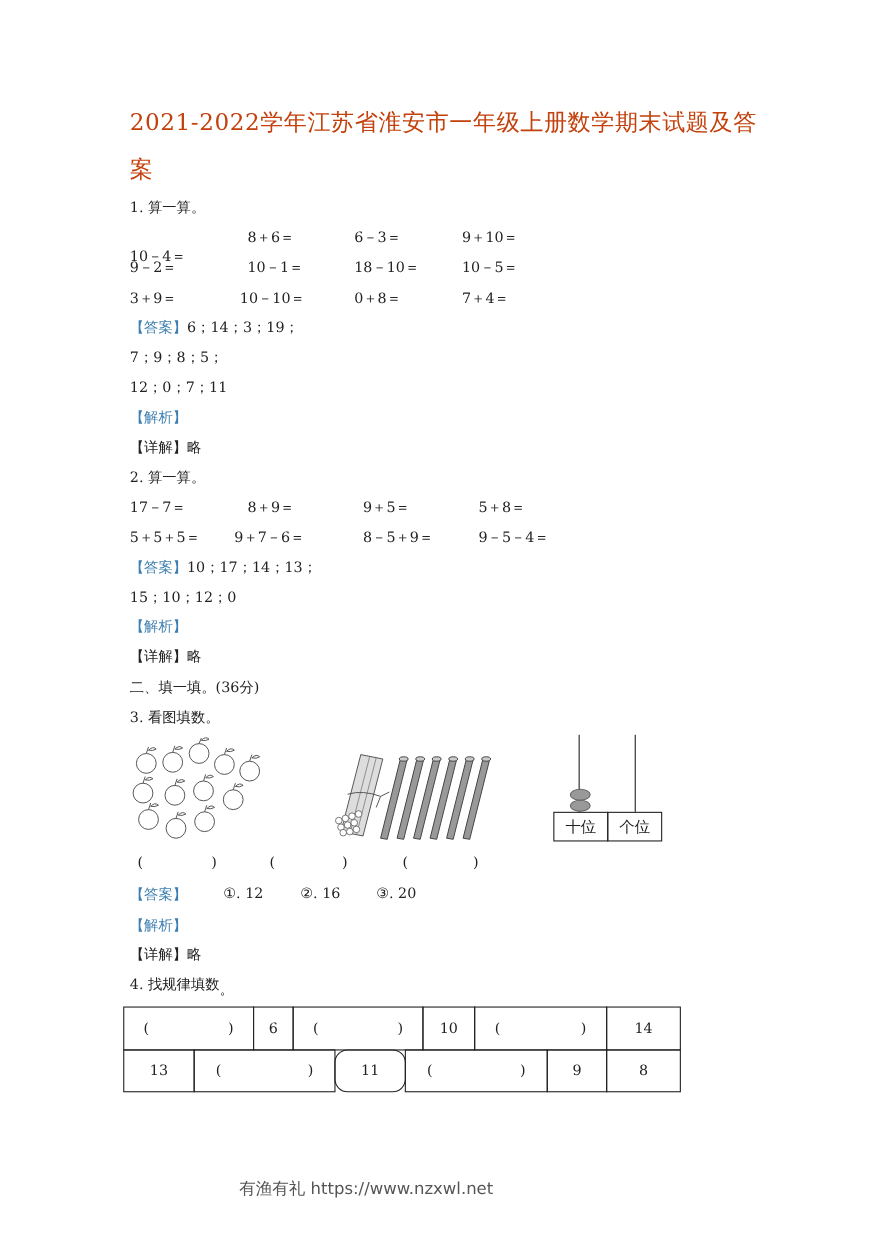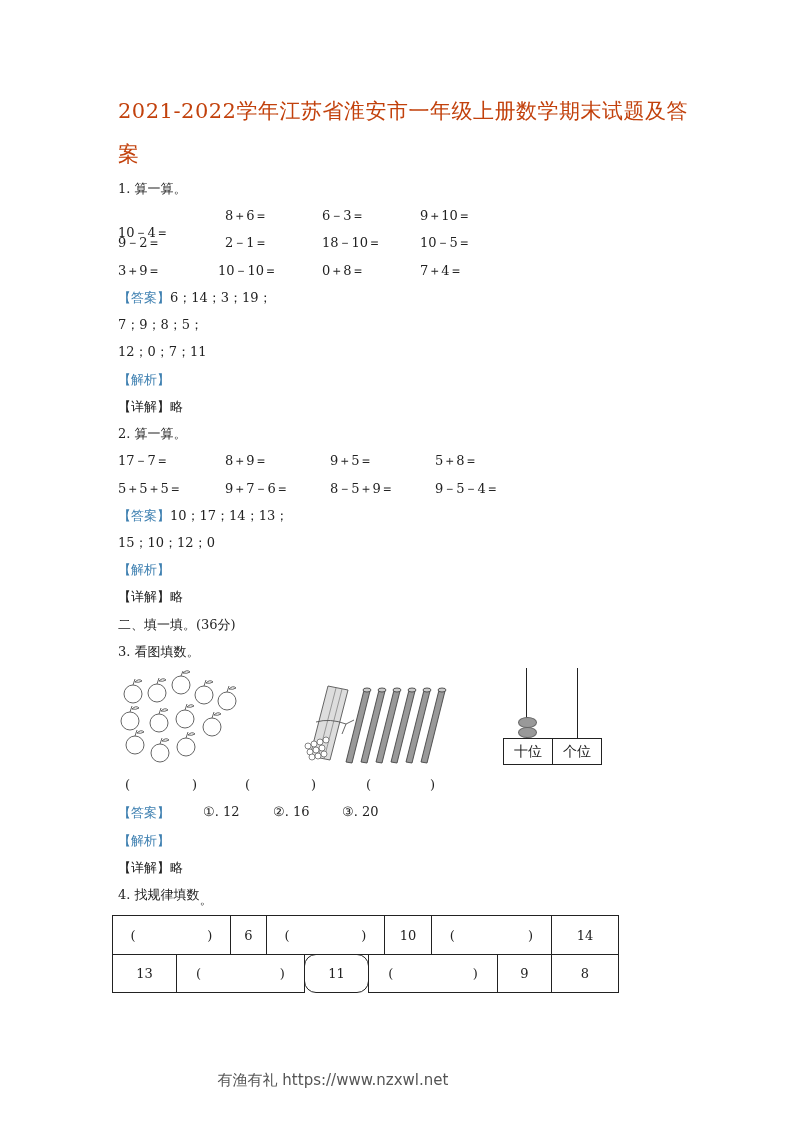--- a/index.html
+++ b/index.html
@@ -21,21 +21,21 @@
 <div class="abs title" style="left:118px;top:97px;">2021-2022学年江苏省淮安市一年级上册数学期末试题及答</div>
 <div class="abs title" style="left:118px;top:140px;">案</div>
 
 <div class="abs t" style="left:118px;top:180px;">1. 算一算。</div>
 <div class="abs t" style="left:118px;top:224px;">10－4＝</div>
 <div class="abs t" style="left:225px;top:207px;">8＋6＝</div>
 <div class="abs t" style="left:322px;top:207px;">6－3＝</div>
 <div class="abs t" style="left:420px;top:207px;">9＋10＝</div>
 
 <div class="abs t" style="left:118px;top:234px;">9－2＝</div>
-<div class="abs t" style="left:225px;top:234px;">2－1＝</div>
+<div class="abs t" style="left:225px;top:234px;">10－1＝</div>
 <div class="abs t" style="left:322px;top:234px;">18－10＝</div>
 <div class="abs t" style="left:420px;top:234px;">10－5＝</div>
 
 <div class="abs t" style="left:118px;top:262px;">3＋9＝</div>
 <div class="abs t" style="left:218px;top:262px;">10－10＝</div>
 <div class="abs t" style="left:322px;top:262px;">0＋8＝</div>
 <div class="abs t" style="left:420px;top:262px;">7＋4＝</div>
 
 <div class="abs t" style="left:118px;top:289px;">
   <span class="tag">【答案】</span><span>6；14；3；19；</span>
@@ -47,21 +47,21 @@
   <span>【详解】</span><span>略</span>
 </div>
 
 <div class="abs t" style="left:118px;top:425px;">2. 算一算。</div>
 <div class="abs t" style="left:118px;top:452px;">17－7＝</div>
 <div class="abs t" style="left:225px;top:452px;">8＋9＝</div>
 <div class="abs t" style="left:330px;top:452px;">9＋5＝</div>
 <div class="abs t" style="left:435px;top:452px;">5＋8＝</div>
 
 <div class="abs t" style="left:118px;top:480px;">5＋5＋5＝</div>
-<div class="abs t" style="left:225px;top:480px;">9＋7－6＝</div>
+<div class="abs t" style="left:213px;top:480px;">9＋7－6＝</div>
 <div class="abs t" style="left:330px;top:480px;">8－5＋9＝</div>
 <div class="abs t" style="left:435px;top:480px;">9－5－4＝</div>
 
 <div class="abs t" style="left:118px;top:507px;">
   <span class="tag">【答案】</span><span>10；17；14；13；</span>
 </div>
 <div class="abs t" style="left:118px;top:534px;">15；10；12；0</div>
 <div class="abs t tag" style="left:118px;top:561px;">【解析】</div>
 <div class="abs t" style="left:118px;top:588px;">
   <span>【详解】</span><span>略</span>

